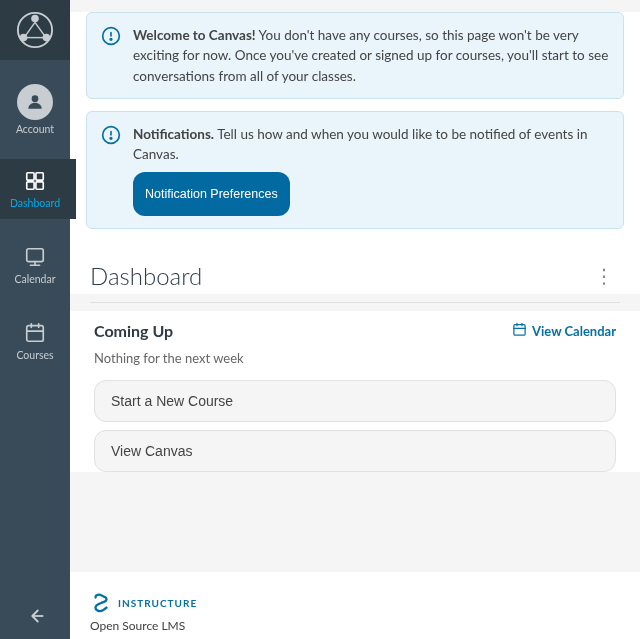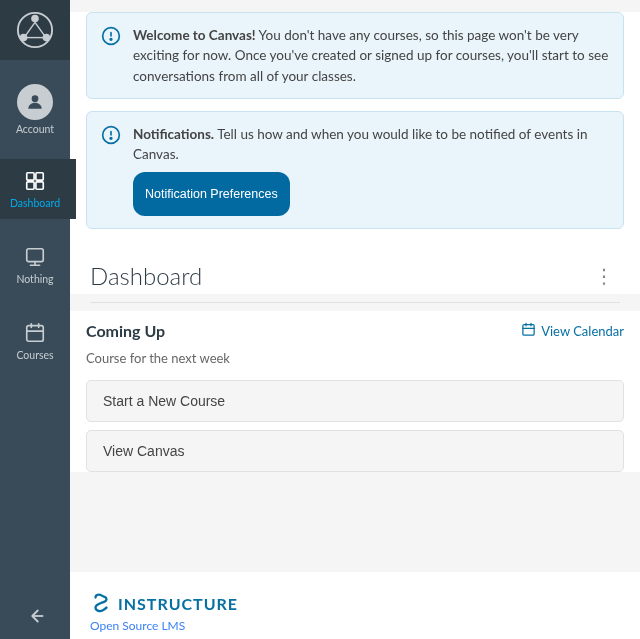--- a/index.html
+++ b/index.html
@@ -154,21 +154,21 @@
     }
 
     .divider {
       border: none;
       border-top: 1px solid #E1E1E1;
       margin: 8px 20px;
     }
 
     
     #content {
-      padding: 0 16px;
+      padding: 0 24px;
       background: #fff;
     }
 
     #coming-up-header {
       display: flex;
       align-items: center;
       justify-content: space-between;
       padding: 10px 0 6px 0;
     }
 
@@ -179,38 +179,39 @@
     }
 
     .view-calendar-link {
       display: flex;
       align-items: center;
       gap: 5px;
       color: #0770A3;
       font-size: 13px;
       cursor: pointer;
       text-decoration: none;
+      font-weight: bold;
     }
 
     .view-calendar-link .cal-icon {
       font-size: 14px;
     }
 
     .nothing-text {
       font-size: 13px;
       color: #666;
       padding: 4px 0 14px 0;
     }
 
     .action-btn {
       display: block;
       width: 100%;
       background: #F5F5F5;
       border: 1px solid #E1E1E1;
-      border-radius: 5px;
+      border-radius: 12px;
       padding: 12px 16px;
       font-size: 14px;
       color: #444;
       text-align: left;
       cursor: pointer;
       margin-bottom: 8px;
     }
 
     
     #footer {
@@ -218,33 +219,33 @@
       margin-top: 100px;
       background: #fff;
     }
 
     .instructure-logo {
       display: flex;
       align-items: center;
       gap: 6px;
       color: #0770A3;
       font-weight: 700;
-      font-size: 16px;
+      font-size: 10px;
       letter-spacing: 1px;
       text-transform: uppercase;
     }
 
     .instructure-logo .logo-mark {
       display: flex;
       align-items: center;
     }
 
     .open-source-text {
       font-size: 12px;
-      color: #3b82f6;
+      color: #404040;
       margin-top: 4px;
     }
 
     
     .avatar-circle {
       width: 36px;
       height: 36px;
       border-radius: 50%;
       background: #C7CDD1;
       display: flex;
@@ -308,21 +309,21 @@
     <span class="label" style="color:#00ACEC">Dashboard</span>
   </div>
 
   <div class="sidebar-item">
     <span class="icon">
       <svg width="22" height="22" viewBox="0 0 24 24" fill="none" stroke="#C7CDD1" stroke-width="1.8">
           <rect x="3" y="3" width="18" height="14" rx="2"></rect>
           <path d="M7 21h10M12 17v4" stroke-linecap="round"></path>
         </svg>
     </span>
-    <span class="label">Nothing</span>
+    <span class="label">Calendar</span>
   </div>
 
   <div class="sidebar-item">
     <span class="icon">
       <svg width="22" height="22" viewBox="0 0 24 24" fill="none" stroke="#C7CDD1" stroke-width="1.8">
           <rect x="3" y="4" width="18" height="17" rx="2"></rect>
           <path d="M16 2v4M8 2v4M3 10h18" stroke-linecap="round"></path>
         </svg>
     </span>
     <span class="label">Courses</span>
@@ -384,21 +385,21 @@
         <span class="cal-icon">
           <svg width="15" height="15" viewBox="0 0 24 24" fill="none" stroke="#0770A3" stroke-width="2">
               <rect x="3" y="4" width="18" height="17" rx="2"></rect>
               <path d="M16 2v4M8 2v4M3 10h18" stroke-linecap="round"></path>
             </svg>
         </span>
         <span>View Calendar</span>
       </a>
     </div>
 
-    <p class="nothing-text">Course for the next week</p>
+    <p class="nothing-text">Nothing for the next week</p>
 
     <button class="action-btn">Start a New Course</button>
     <button class="action-btn">View Canvas</button>
 
   </div>
 
   <div id="footer">
     <div class="instructure-logo">
 
       <span class="logo-mark">

